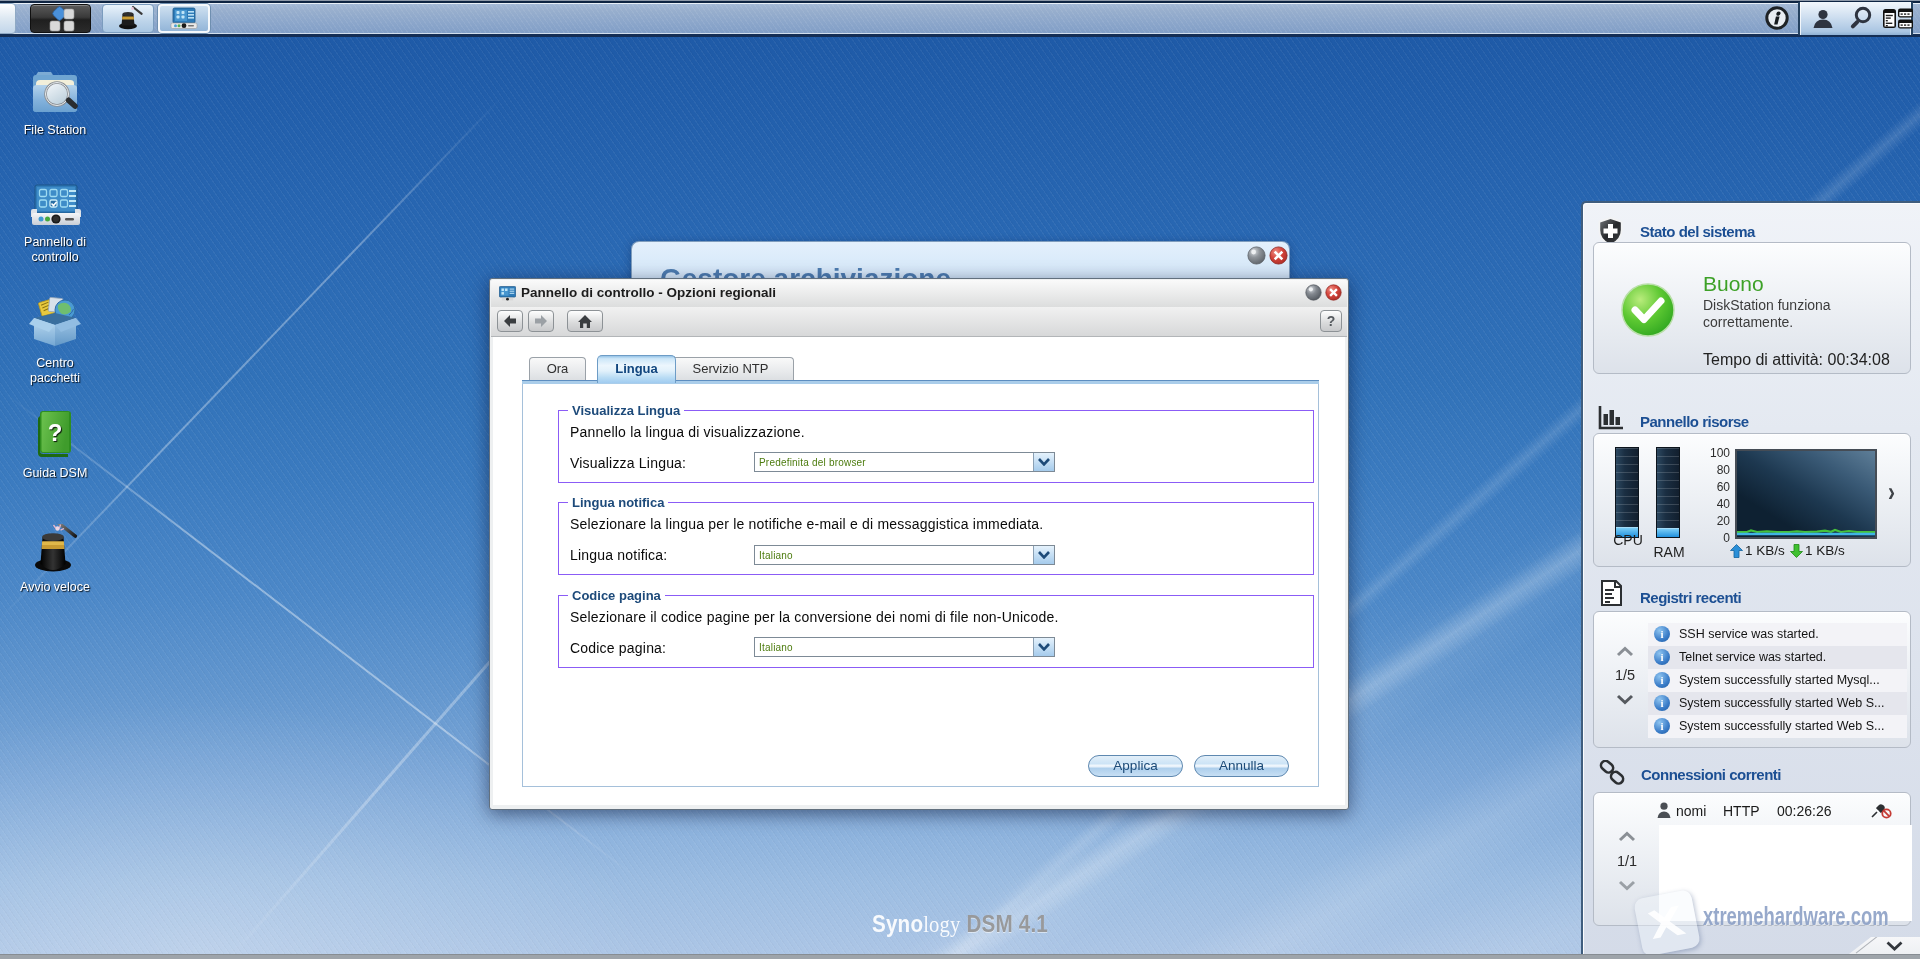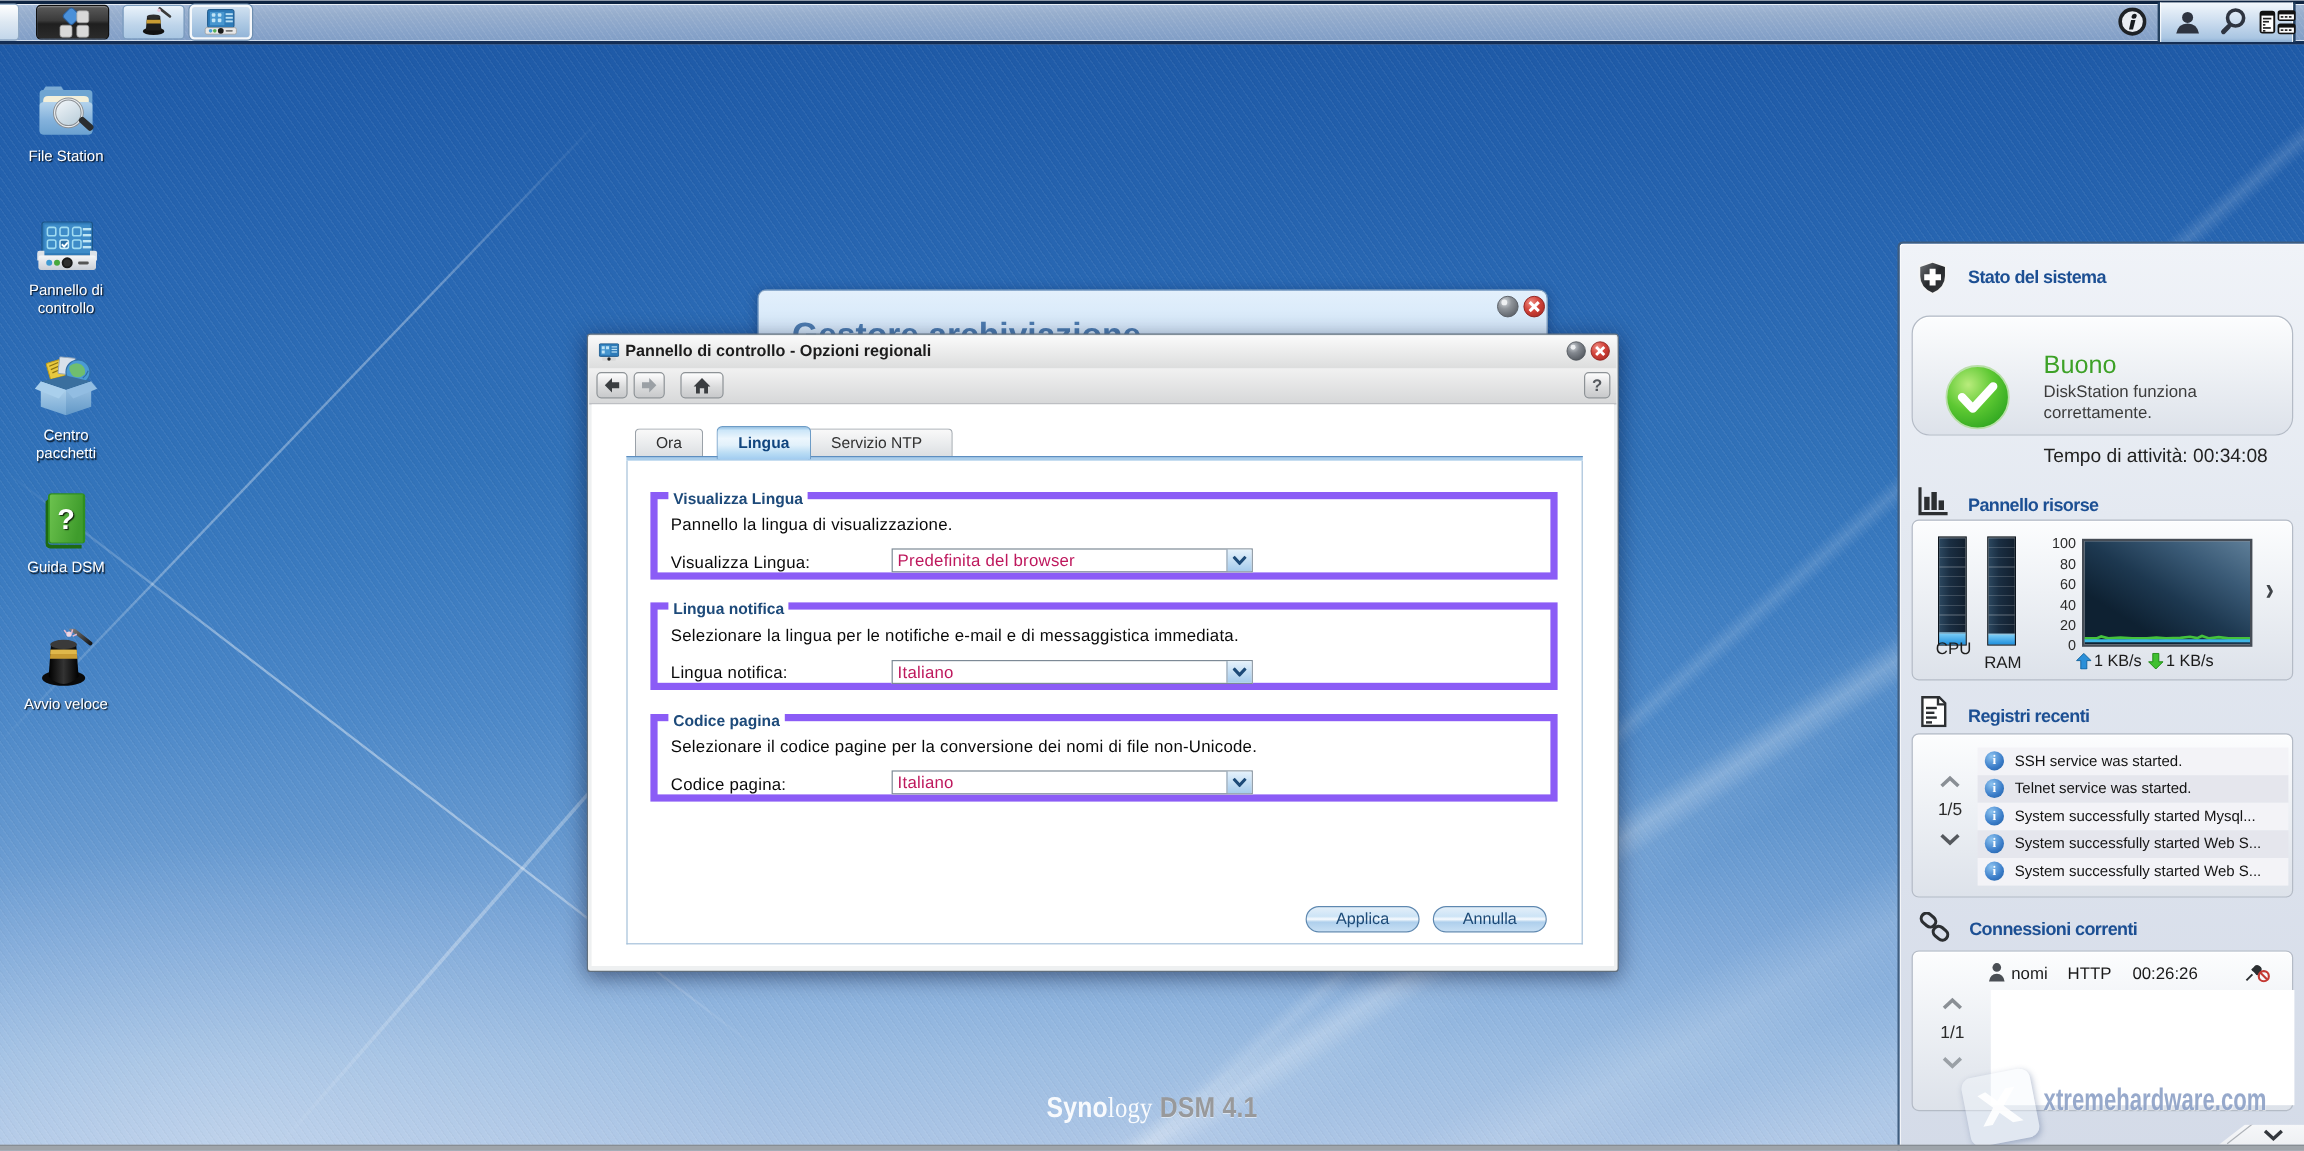--- a/index.html
+++ b/index.html
@@ -19,26 +19,26 @@
 #synologo { position:absolute; left:0; top:910px; width:1920px; text-align:center; font-size:24px; color:rgba(255,255,255,0.92); letter-spacing:0.2px; transform:scaleX(0.86); }
 #synologo .syno { font-weight:bold; }
 #synologo .logy { font-family:"Liberation Serif",serif; }
 #synologo .dsm { font-weight:bold; color:#98999b; text-shadow:0 1px 0 rgba(255,255,255,0.5); }
 #graybar { position:absolute; left:0; top:954px; width:1920px; height:5px; background:#9ea4aa; border-top:1px solid #878d93; }
 .dicon { position:absolute; width:110px; text-align:center; color:#fff; font-size:12.5px; text-shadow:1px 1px 1px rgba(0,0,0,0.85); line-height:15px;}
 .dicon svg { display:block; margin:0 auto; }
 .navbtn { position:absolute; height:22px; border:1px solid #8d9296; border-radius:4px; background:linear-gradient(to bottom,#fefefe,#d9dadb 60%,#c8c9cb); display:flex; align-items:center; justify-content:center; }
 .tab { position:absolute; top:78px; height:23px; line-height:22px; text-align:center; font-size:13px; color:#303030; background:linear-gradient(to bottom,#f9f9f9,#e8eaec 60%,#dcdfe2); border:1px solid #9aa1a8; border-bottom:none; border-radius:4px 4px 0 0; }
 .tabactive { top:76px; height:28px; line-height:25px; z-index:2; background:linear-gradient(to bottom,#96c3e6 0%,#cce6f8 10%,#ecf6fd 35%,#e2f1fb 55%,#b9dcf4 80%,#a0cbf0 100%); font-weight:bold; color:#10457e; border-color:#6d9cc6; border-radius:5px 5px 0 0;margin-left:12px; }
-.fset { position:absolute; left:52px; width:756px; border:6px solid #8b5cf6;text-align:center; }
+.fset { position:absolute; left:68px; width:756px; border:1px solid #8b5cf6;text-align:center; }
 .leg { position:absolute; left:9px; top:-8px; background:#fff; padding:0 4px; font-size:13px; font-weight:bold; color:#1d4a7a; }
 .fdesc { position:absolute; left:11px; top:13px; font-size:14px; letter-spacing:0.2px; color:#0a0a0a; }
 .flabel { position:absolute; left:11px; top:44px; font-size:14px; letter-spacing:0.2px; color:#0a0a0a; }
 .sel { position:absolute; left:195px; width:301px; height:20px; background:#fff; border:1px solid #7d8a96; }
-.sel span { position:absolute; left:4px; top:0; line-height:19px; font-size:14px; letter-spacing:0.2px; color:#be185d; }
+.sel span { position:absolute; left:4px; top:0; line-height:19px; font-size:10px; letter-spacing:0.2px; color:#4d7c0f; }
 .sel i { position:absolute; right:0; top:0; width:21px; height:18px; background:linear-gradient(to bottom,#e5f2fc,#a5cbec); border-left:1px solid #8aa0b4; display:flex; align-items:center; justify-content:center; }
 .pillbtn { position:absolute; top:476px; width:95px; height:22px; border:1px solid #5e88b0; border-radius:11px; text-align:center; line-height:20px; font-size:13.5px; color:#1c4a77; background:linear-gradient(to bottom,#e3eff9 0%,#cde4f6 38%,#f8fbfe 50%,#aecfec 62%,#c7dff4 100%); }
 .shead { position:absolute; font-size:15px; font-weight:bold; color:#1c4f93; letter-spacing:-0.5px; }
 .sbox { position:absolute; left:1593px; width:318px; border:1px solid #b4bbc6; border-radius:6px; background:linear-gradient(to bottom,#fcfdfe 0%,#eef1f5 45%,#dde2ea 100%); box-shadow:inset 0 1px 0 #fff; }
 .meter { position:absolute; top:13px; width:24px; height:91px; background:repeating-linear-gradient(to bottom, rgba(255,255,255,0.16) 0 1px, transparent 1px 8px), linear-gradient(to right,#2c4860,#1a2e42 40%,#121f2e); border:1px solid #0c141c; }
 .mfill { position:absolute; left:0; right:0; bottom:0; background:linear-gradient(to bottom,#7acdf6,#2090dd); border-top:1px solid #a5dcf8; }
 .lrow { position:absolute; left:54px; width:259px; height:23px; line-height:23px; font-size:12.5px; color:#141414; padding-left:31px; }
 .info { position:absolute; left:6px; top:3px; width:16px; height:16px; border-radius:50%; background:radial-gradient(circle at 35% 28%,#8ec4f0,#3a7cc8 60%,#1e5a9e); }
 .info::after { content:"i"; position:absolute; left:0; top:0; width:16px; height:16px; line-height:16px; text-align:center; color:#fff; font-size:11px; font-weight:bold; font-family:"Liberation Serif",serif; }
 </style>
@@ -391,21 +391,21 @@
   <defs>
       <linearGradient id="shg" x1="0" y1="0" x2="1" y2="1">
         <stop offset="0" stop-color="#6e7276"></stop>
         <stop offset="0.5" stop-color="#27292c"></stop>
         <stop offset="1" stop-color="#3a3d40"></stop>
       </linearGradient>
     </defs>
   <path d="M11 8 L16 8 L16 12.5 L20.5 12.5 L20.5 17.5 L16 17.5 L16 22 L11 22 L11 17.5 L6.5 17.5 L6.5 12.5 L11 12.5 Z" fill="#fff"></path>
 </svg>
 <div class="shead" style="left:1640px;top:223px;">Stato del sistema</div>
-<div class="sbox" style="top:263px;height:100px;border-radius:15px;">
+<div class="sbox" style="top:242px;height:132px;">
   <svg width="56" height="56" viewBox="0 0 56 56" style="position:absolute;left:26px;top:39px;">
     <defs>
         <radialGradient id="grn" cx="0.35" cy="0.3" r="0.9">
           <stop offset="0" stop-color="#b9ec7c"></stop>
           <stop offset="0.45" stop-color="#5dc832"></stop>
           <stop offset="1" stop-color="#1e9a1a"></stop>
         </radialGradient>
       </defs>
     <circle cx="28" cy="28" r="26" fill="url(#grn)" stroke="#b9dfa9" stroke-width="1.5"></circle>
     <path d="M15 28 L24 37.5 L41 19" fill="none" stroke="#fff" stroke-width="7" stroke-linecap="round" stroke-linejoin="round"></path>

